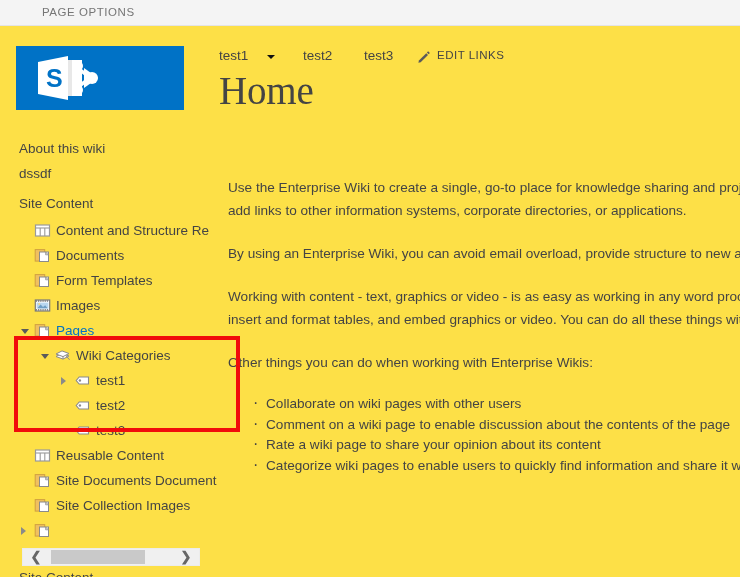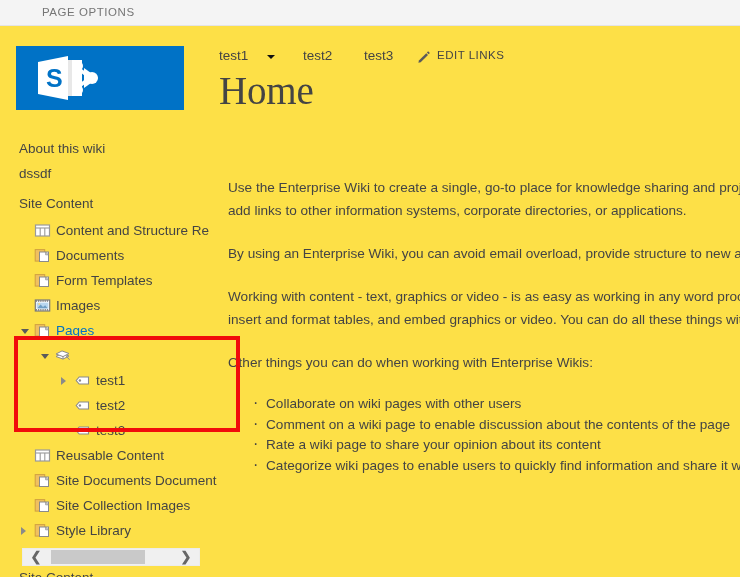--- a/index.html
+++ b/index.html
@@ -275,20 +275,21 @@
           <span class="tlabel link">Pages</span>
         </div>
         <div class="tnode d2">
           <span class="twist open"></span>
           <span class="ticon"><svg viewBox="0 0 17 17" width="17" height="17">
               <path d="M2 9.5 L8 6.4 L15 9 L9 12.1 Z" fill="#ffffff" stroke="#8a8a8a" stroke-width="1"></path>
               <path d="M2 7 L8 3.9 L15 6.5 L9 9.6 Z" fill="#ffffff" stroke="#8a8a8a" stroke-width="1"></path>
               <path d="M9 9.6 L9 12.1" stroke="#8a8a8a" stroke-width="1"></path>
               <line x1="12.2" y1="9.2" x2="15.6" y2="12.8" stroke="#8a8a8a" stroke-width="1"></line>
             </svg></span>
+          <span class="tlabel">Wiki Categories</span>
         </div>
         <div class="tnode d3">
           <span class="twist"></span>
           <span class="ticon"><svg viewBox="0 0 17 17" width="17" height="17">
               <path d="M2.2 8.5 L5.2 5 L14.5 5 L14.5 12 L5.2 12 Z" fill="#ffffff" stroke="#8a8a8a" stroke-width="1.1"></path>
               <circle cx="5.9" cy="8.5" r="1.2" fill="#8a8a8a"></circle>
             </svg></span>
           <span class="tlabel">test1</span>
         </div>
         <div class="tnode d3">
@@ -330,21 +331,20 @@
             </svg></span>
           <span class="tlabel">Site Collection Images</span>
         </div>
         <div class="tnode d1">
           <span class="twist"></span>
           <span class="ticon"><svg viewBox="0 0 17 17" width="17" height="17">
               <rect x="1.2" y="2.6" width="9.5" height="11.5" fill="#f0c060" stroke="#d0a040" stroke-width="1"></rect>
               <rect x="5.5" y="5" width="9" height="9.5" fill="#ffffff" stroke="#8a8a8a" stroke-width="1"></rect>
               <polygon points="11.6,5 14.5,7.8 11.6,7.8" fill="#d8d8d8" stroke="#8a8a8a" stroke-width="0.7"></polygon>
             </svg></span>
-          <span class="tlabel">Style Library</span>
         </div>
         <div class="tnode d1">
           <span class="ticon"><svg viewBox="0 0 17 17" width="17" height="17">
               <rect x="3" y="2.6" width="11" height="12" fill="#f3d08a" stroke="#c8a24c" stroke-width="1"></rect>
               <rect x="5" y="4.4" width="7" height="8.4" fill="#ffffff" stroke="#b0b0b0" stroke-width="0.8"></rect>
               <rect x="6.3" y="1.6" width="4.3" height="2.4" fill="#d9d9d9" stroke="#9a9a9a" stroke-width="0.8"></rect>
               <path d="M6.2 8.6 L7.8 10.6 L11 5.8" stroke="#cc2222" stroke-width="1.5" fill="none"></path>
             </svg></span>
           <span class="tlabel">Workflow Tasks</span>
         </div>

